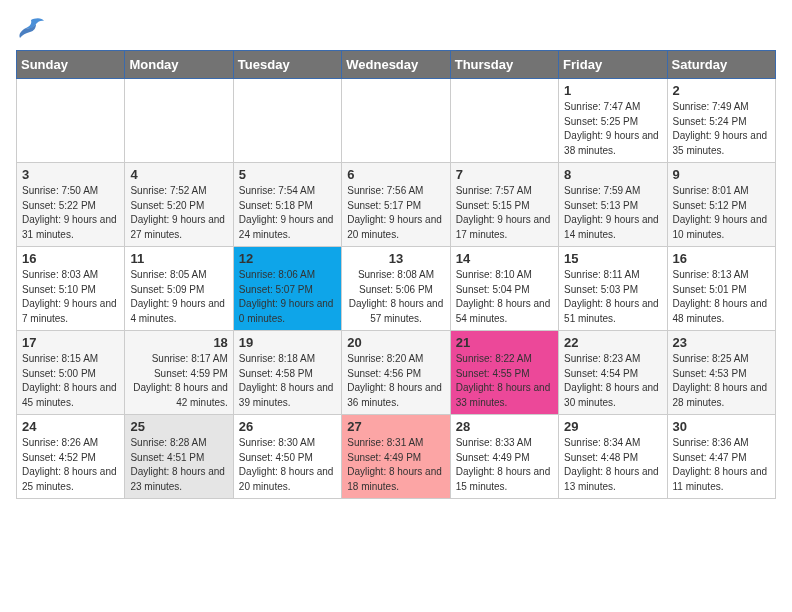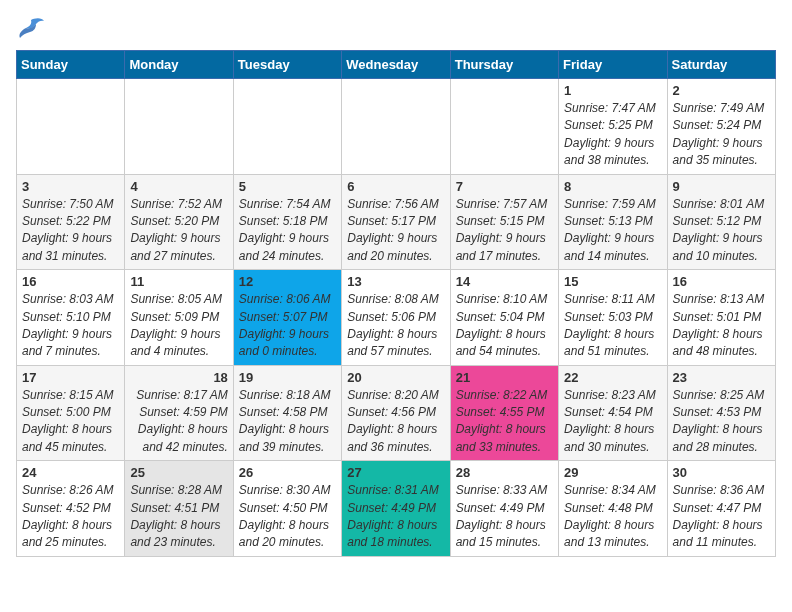--- a/index.html
+++ b/index.html
@@ -26,21 +26,21 @@
     .logo-bird {
       width: 30px;
       height: 24px;
     }
     .title-block { text-align: right; }
     .month-title { font-size: 32px; font-weight: normal; color: #333; }
     .location { font-size: 16px; color: #555; }
 
     .calendar { width: 100%; border-collapse: collapse; }
     .calendar th {
-      background: #0369a1;
+      background: #737373;
       color: #fff;
       font-size: 13px;
       font-weight: bold;
       padding: 6px 4px;
       text-align: left;
       border: 1px solid #3a6aad;
     }
     .calendar td {
       width: calc(100% / 7);
       vertical-align: top;
@@ -51,21 +51,21 @@
       min-height: 80px;
       background: #fff;
     }
     .calendar tr:nth-child(even) td { background: #f5f5f5; }
     .day-num {
       font-size: 13px;
       font-weight: bold;
       display: block;
       margin-bottom: 2px;
     }
-    .day-info { line-height: 1.45; font-size: 12px; font-style: italic; }
+    .day-info { line-height: 1.45; font-size: 10px; }
     .empty { background: #fff !important; }
   </style>
 </head>
 <body>
 
 <div class="header">
   <div class="logo">
     <svg class="logo-bird" viewBox="0 0 30 24">
       <path d="M15 4 C18 2, 26 1, 28 5 C26 4, 22 5, 20 8 C18 11, 16 13, 10 12 C14 10, 16 8, 15 4Z" fill="#4a90d9"></path>
       <path d="M10 12 C6 14, 2 18, 4 22 C6 19, 10 17, 14 16 C18 15, 20 12, 20 8 C18 11, 14 13, 10 12Z" fill="#4a7fc1"></path>
@@ -145,21 +145,21 @@
           <div class="day-info">Sunrise: 8:03 AM<br>Sunset: 5:10 PM<br>Daylight: 9 hours and 7 minutes.</div>
         </td>
         <td style="background: rgb(255, 255, 255);">
           <span class="day-num">11</span>
           <div class="day-info">Sunrise: 8:05 AM<br>Sunset: 5:09 PM<br>Daylight: 9 hours and 4 minutes.</div>
         </td>
         <td style="background: #0ea5e9; margin-left: 45px;">
           <span class="day-num">12</span>
           <div class="day-info">Sunrise: 8:06 AM<br>Sunset: 5:07 PM<br>Daylight: 9 hours and 0 minutes.</div>
         </td>
-        <td style="background: rgb(255, 255, 255);">
+        <td style="background: rgb(255, 255, 255); text-align: center;">
           <span class="day-num">13</span>
           <div class="day-info">Sunrise: 8:08 AM<br>Sunset: 5:06 PM<br>Daylight: 8 hours and 57 minutes.</div>
         </td>
         <td style="background: rgb(255, 255, 255);">
           <span class="day-num">14</span>
           <div class="day-info">Sunrise: 8:10 AM<br>Sunset: 5:04 PM<br>Daylight: 8 hours and 54 minutes.</div>
         </td>
         <td style="background: rgb(255, 255, 255);">
           <span class="day-num">15</span>
           <div class="day-info">Sunrise: 8:11 AM<br>Sunset: 5:03 PM<br>Daylight: 8 hours and 51 minutes.</div>
@@ -205,21 +205,21 @@
           <div class="day-info">Sunrise: 8:26 AM<br>Sunset: 4:52 PM<br>Daylight: 8 hours and 25 minutes.</div>
         </td>
         <td style="background: #e5e5e5;">
           <span class="day-num">25</span>
           <div class="day-info">Sunrise: 8:28 AM<br>Sunset: 4:51 PM<br>Daylight: 8 hours and 23 minutes.</div>
         </td>
         <td style="background: rgb(255, 255, 255);">
           <span class="day-num">26</span>
           <div class="day-info">Sunrise: 8:30 AM<br>Sunset: 4:50 PM<br>Daylight: 8 hours and 20 minutes.</div>
         </td>
-        <td style="background: #14b8a6;">
+        <td style="background: #fca5a5;">
           <span class="day-num">27</span>
           <div class="day-info">Sunrise: 8:31 AM<br>Sunset: 4:49 PM<br>Daylight: 8 hours and 18 minutes.</div>
         </td>
         <td style="background: rgb(255, 255, 255);">
           <span class="day-num">28</span>
           <div class="day-info">Sunrise: 8:33 AM<br>Sunset: 4:49 PM<br>Daylight: 8 hours and 15 minutes.</div>
         </td>
         <td style="background: rgb(255, 255, 255);">
           <span class="day-num">29</span>
           <div class="day-info">Sunrise: 8:34 AM<br>Sunset: 4:48 PM<br>Daylight: 8 hours and 13 minutes.</div>

